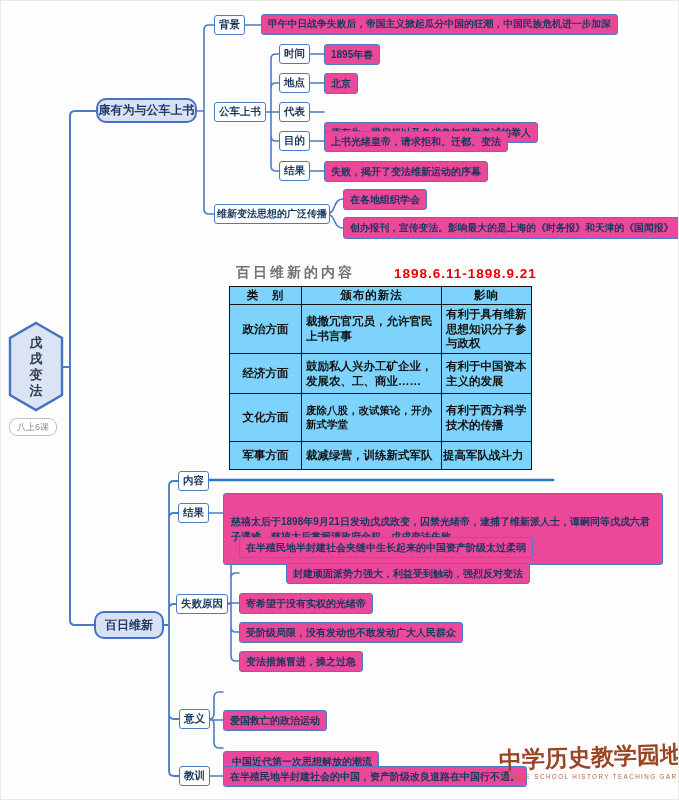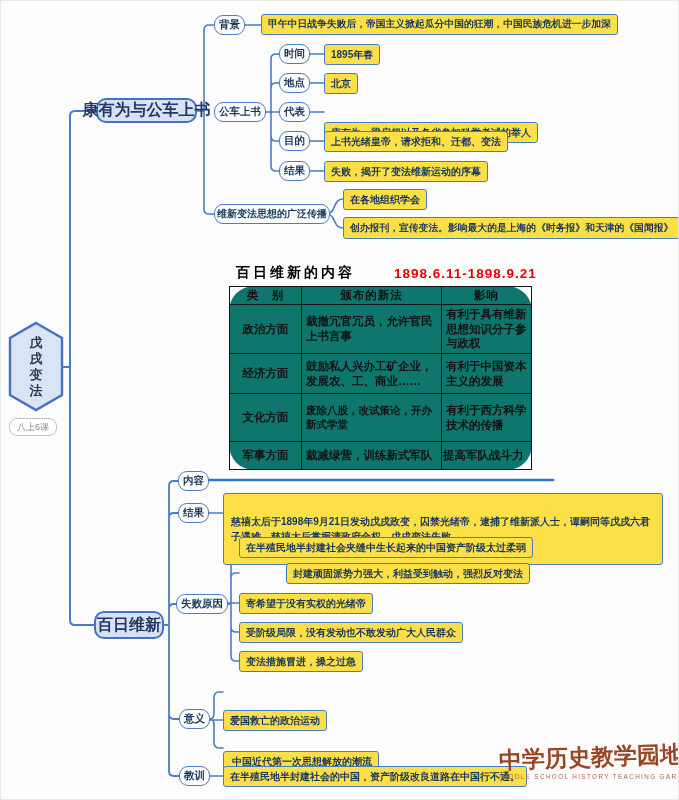--- a/index.html
+++ b/index.html
@@ -8,58 +8,58 @@
     background:#fdfdfd;border:1px solid #e9e9e9;box-sizing:border-box;
     font-family:"Liberation Sans",sans-serif;
   }
   svg.wires{position:absolute;left:0;top:0;pointer-events:none;}
   .wire{fill:none;stroke:#4a7bc4;stroke-width:1.6;stroke-linecap:round;}
   .wire-thick{fill:none;stroke:#2e74c9;stroke-width:2.6;stroke-linecap:round;}
 
   .node{
     position:absolute;display:flex;align-items:center;justify-content:center;
     background:#d9e2f3;border:2px solid #4472c4;border-radius:10px;
-    color:#1f3864;font-weight:bold;font-size:16px;box-sizing:border-box;
+    color:#1f3864;font-weight:bold;font-size:12px;box-sizing:border-box;
     white-space:nowrap;
   }
   .lbl{
     position:absolute;display:flex;align-items:center;justify-content:center;
-    background:#fff;border:1.5px solid #4a7bc4;border-radius:9px;
+    background:#fff;border:1.5px solid #4a7bc4;border-radius:3px;
     color:#17375e;font-weight:bold;font-size:10.5px;box-sizing:border-box;
     padding:0 4px;height:20px;white-space:nowrap;
   }
   .cnt{
     position:absolute;display:flex;align-items:center;
-    background:#fde047;border:1.5px solid #4a7bc4;border-radius:3px;
+    background:#ec4899;border:1.5px solid #4a7bc4;border-radius:3px;
     color:#17375e;font-weight:bold;font-size:10px;box-sizing:border-box;
     padding:0 6px;height:21px;white-space:nowrap;
   }
   .cnt.multiline{white-space:normal;height:auto;padding:20px 7px;line-height:1.5;}
   .root-text{
     position:absolute;left:10px;top:323px;width:50px;height:86px;
     display:flex;flex-direction:column;align-items:center;justify-content:center;
     color:#2f3b52;font-weight:bold;font-size:13px;line-height:1.25;z-index:2;
   }
   .lesson-badge{
     position:absolute;left:8px;top:417px;width:46px;height:16px;
     display:flex;align-items:center;justify-content:center;
     border:1px solid #c2c2c2;border-radius:8px;background:rgba(255,255,255,.8);
     color:#8a8a8a;font-size:9px;
   }
   .tbl-title{
-    position:absolute;left:235px;top:263px;color:#000000;font-weight:bold;
+    position:absolute;left:235px;top:263px;color:#737373;font-weight:bold;
     font-size:14px;letter-spacing:3px;font-family:"DejaVu Serif",serif;
   }
   .tbl-date{
     position:absolute;left:393px;top:265px;color:#e60000;font-weight:bold;
     font-size:13.5px;letter-spacing:1px;
   }
   table.tbl{
     position:absolute;left:228px;top:285px;width:302px;border-collapse:collapse;
-    table-layout:fixed;background:#0f766e;border-radius:25px;
+    table-layout:fixed;background:#7dd3fc;
   }
   table.tbl td,table.tbl th{
     border:1.6px solid #141414;color:#111;font-weight:bold;font-size:11.5px;
     padding:1px 4px;line-height:1.3;vertical-align:middle;box-sizing:border-box;
   }
   table.tbl th{font-size:11.5px;letter-spacing:1px;}
   .c-cat{text-align:center;font-size:12px;}
   .wm{position:absolute;left:498px;top:742px;width:180px;text-align:center;z-index:3;}
   .wm-cn{
     color:#9b4422;font-weight:bold;font-size:23px;line-height:1.2;

